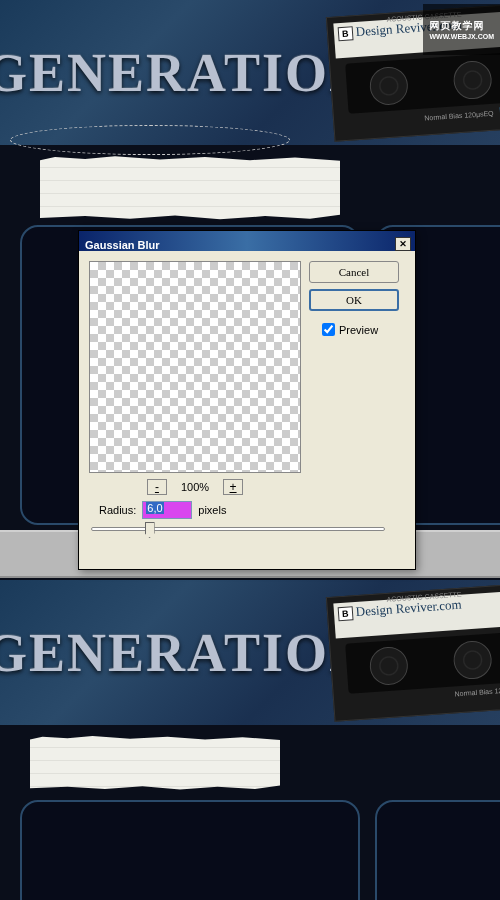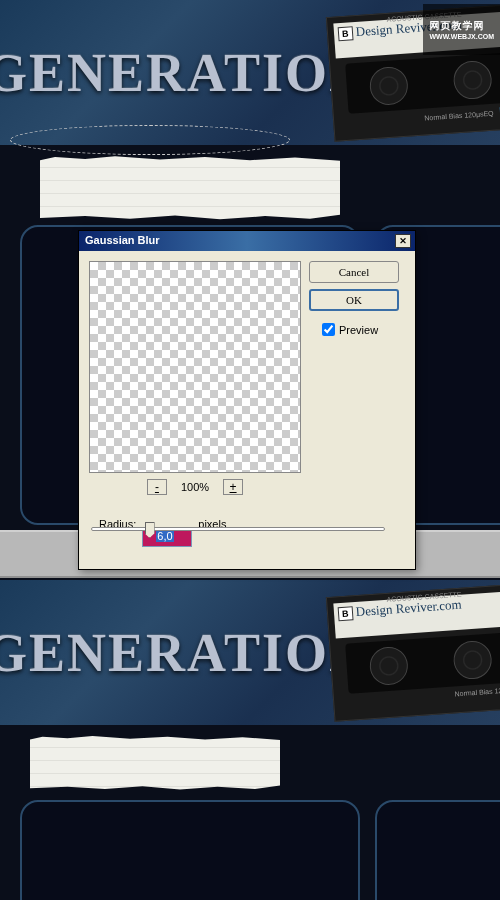--- a/index.html
+++ b/index.html
@@ -189,21 +189,21 @@
     }
     .titlebar {
       height: 20px;
       background: linear-gradient(to right, #0a246a, #3a6ea5, #0a246a);
       color: #fff;
       font-weight: bold;
       font-size: 11px;
       padding: 3px 4px 0 6px;
       display: flex;
       justify-content: space-between;
-      align-items: flex-start;
+      align-items: flex-end;
     }
     .close-btn {
       width: 16px;
       height: 14px;
       background: #ece9d8;
       border: 1px solid #333;
       color: #000;
       font-size: 9px;
       font-family: Arial;
       font-weight: bold;
@@ -289,24 +289,23 @@
       display: flex;
       align-items: center;
       gap: 6px;
       font-size: 11px;
     }
     .radius-input {
       width: 50px;
       height: 18px;
       border: 1px solid #7a98b8;
       font-size: 11px;
-      padding: 0 13px;
-      background: #be185d;
+      padding: 0 3px;
+      background: #d946ef;
       color: #000;
-      margin-top: 28px;
     }
     .radius-input::selection { background: #316ac5; color: #fff; }
     
     .slider-track {
       position: absolute;
       left: 12px;
       top: 296px;
       width: 294px;
       height: 4px;
       background: #fff;

